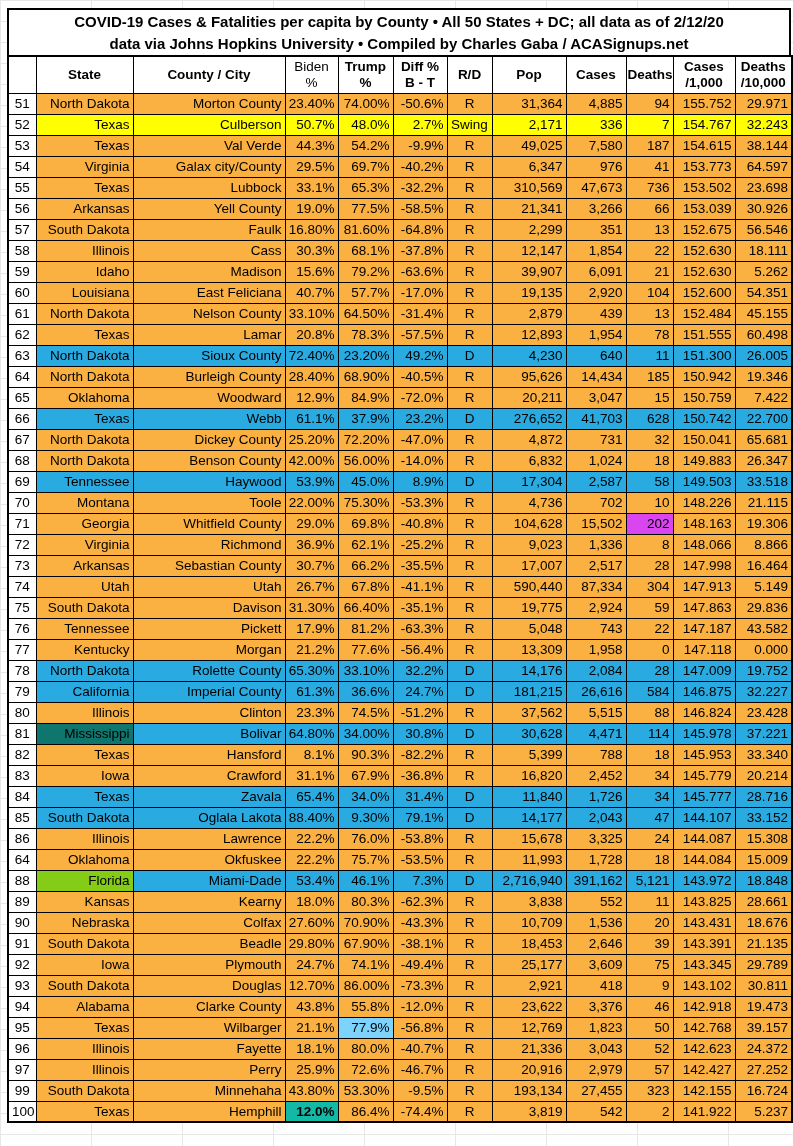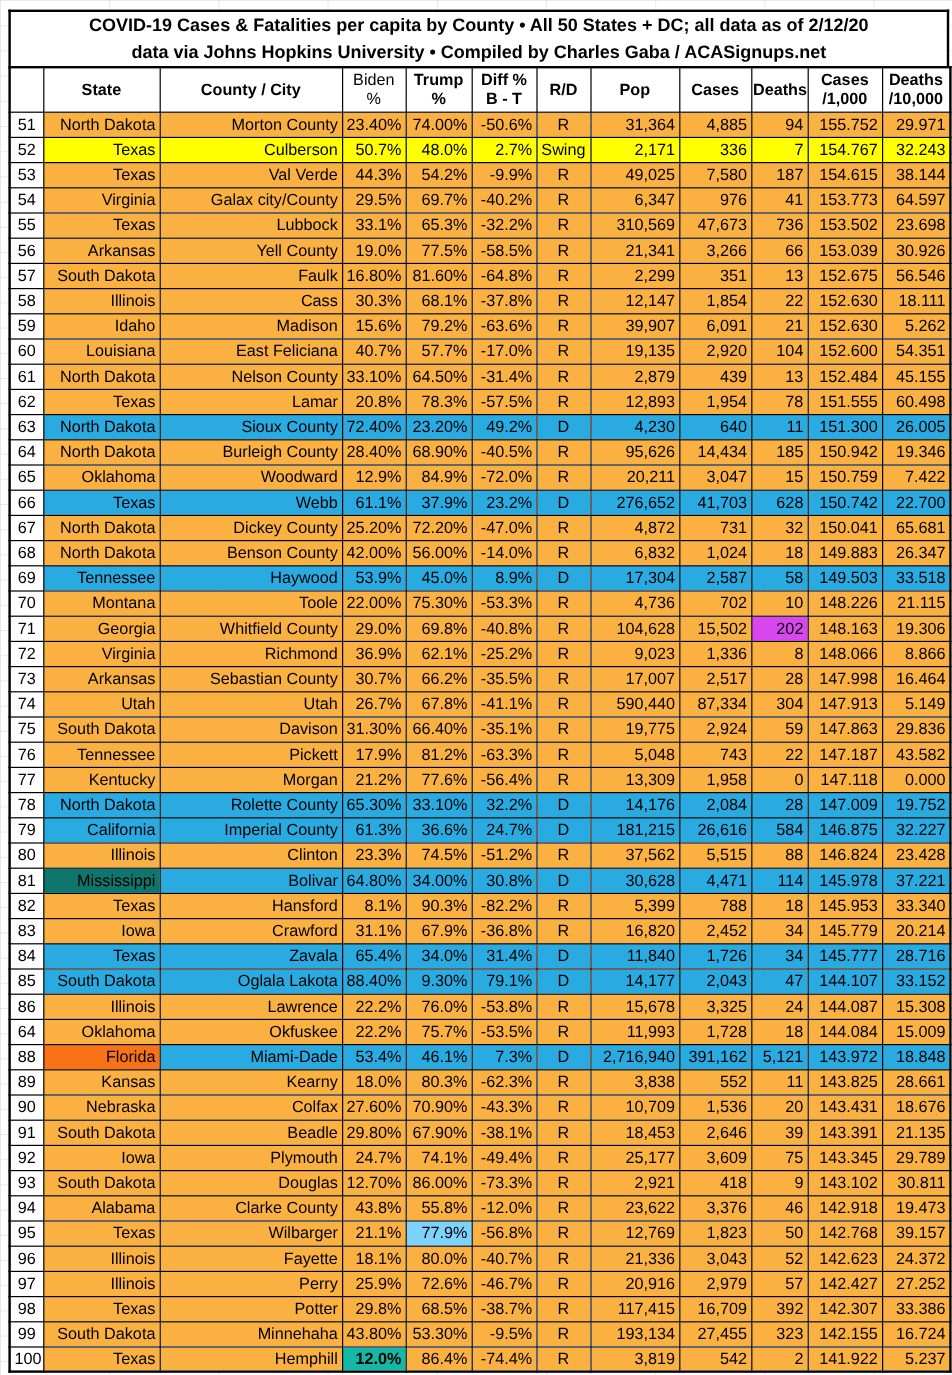--- a/index.html
+++ b/index.html
@@ -626,21 +626,21 @@
           <td class="al-r" style="background: rgb(251, 176, 66);">-53.5%</td>
           <td class="al-c" style="background: rgb(251, 176, 66);">R</td>
           <td class="al-r" style="background: rgb(251, 176, 66); margin-top: 12px;">11,993</td>
           <td class="al-r" style="background: rgb(251, 176, 66);">1,728</td>
           <td class="al-r" style="background: rgb(251, 176, 66);">18</td>
           <td class="al-r" style="background: rgb(251, 176, 66);">144.084</td>
           <td class="al-r" style="background: rgb(251, 176, 66);">15.009</td>
         </tr>
         <tr>
           <td class="al-c">88</td>
-          <td class="al-r" style="background: #f97316;">Florida</td>
+          <td class="al-r" style="background: #84cc16;">Florida</td>
           <td class="al-r" style="background: rgb(41, 171, 226);">Miami-Dade</td>
           <td class="al-r" style="background: rgb(41, 171, 226);">53.4%</td>
           <td class="al-r" style="background: rgb(41, 171, 226);">46.1%</td>
           <td class="al-r" style="background: rgb(41, 171, 226);">7.3%</td>
           <td class="al-c" style="background: rgb(41, 171, 226);">D</td>
           <td class="al-r" style="background: rgb(41, 171, 226);">2,716,940</td>
           <td class="al-r" style="background: rgb(41, 171, 226);">391,162</td>
           <td class="al-r" style="background: rgb(41, 171, 226);">5,121</td>
           <td class="al-r" style="background: rgb(41, 171, 226);">143.972</td>
           <td class="al-r" style="background: rgb(41, 171, 226);">18.848</td>
@@ -765,34 +765,20 @@
           <td class="al-r" style="background: rgb(251, 176, 66);">72.6%</td>
           <td class="al-r" style="background: rgb(251, 176, 66);">-46.7%</td>
           <td class="al-c" style="background: rgb(251, 176, 66);">R</td>
           <td class="al-r" style="background: rgb(251, 176, 66);">20,916</td>
           <td class="al-r" style="background: rgb(251, 176, 66);">2,979</td>
           <td class="al-r" style="background: rgb(251, 176, 66);">57</td>
           <td class="al-r" style="background: rgb(251, 176, 66);">142.427</td>
           <td class="al-r" style="background: rgb(251, 176, 66);">27.252</td>
         </tr>
         <tr>
-          <td class="al-c">98</td>
-          <td class="al-r" style="background: rgb(251, 176, 66);">Texas</td>
-          <td class="al-r" style="background: rgb(251, 176, 66);">Potter</td>
-          <td class="al-r" style="background: rgb(251, 176, 66);">29.8%</td>
-          <td class="al-r" style="background: rgb(251, 176, 66);">68.5%</td>
-          <td class="al-r" style="background: rgb(251, 176, 66);">-38.7%</td>
-          <td class="al-c" style="background: rgb(251, 176, 66);">R</td>
-          <td class="al-r" style="background: rgb(251, 176, 66);">117,415</td>
-          <td class="al-r" style="background: rgb(251, 176, 66);">16,709</td>
-          <td class="al-r" style="background: rgb(251, 176, 66);">392</td>
-          <td class="al-r" style="background: rgb(251, 176, 66);">142.307</td>
-          <td class="al-r" style="background: rgb(251, 176, 66);">33.386</td>
-        </tr>
-        <tr>
           <td class="al-c">99</td>
           <td class="al-r" style="background: rgb(251, 176, 66);">South Dakota</td>
           <td class="al-r" style="background: rgb(251, 176, 66);">Minnehaha</td>
           <td class="al-r" style="background: rgb(251, 176, 66);">43.80%</td>
           <td class="al-r" style="background: rgb(251, 176, 66);">53.30%</td>
           <td class="al-r" style="background: rgb(251, 176, 66);">-9.5%</td>
           <td class="al-c" style="background: rgb(251, 176, 66);">R</td>
           <td class="al-r" style="background: rgb(251, 176, 66);">193,134</td>
           <td class="al-r" style="background: rgb(251, 176, 66);">27,455</td>
           <td class="al-r" style="background: rgb(251, 176, 66);">323</td>

